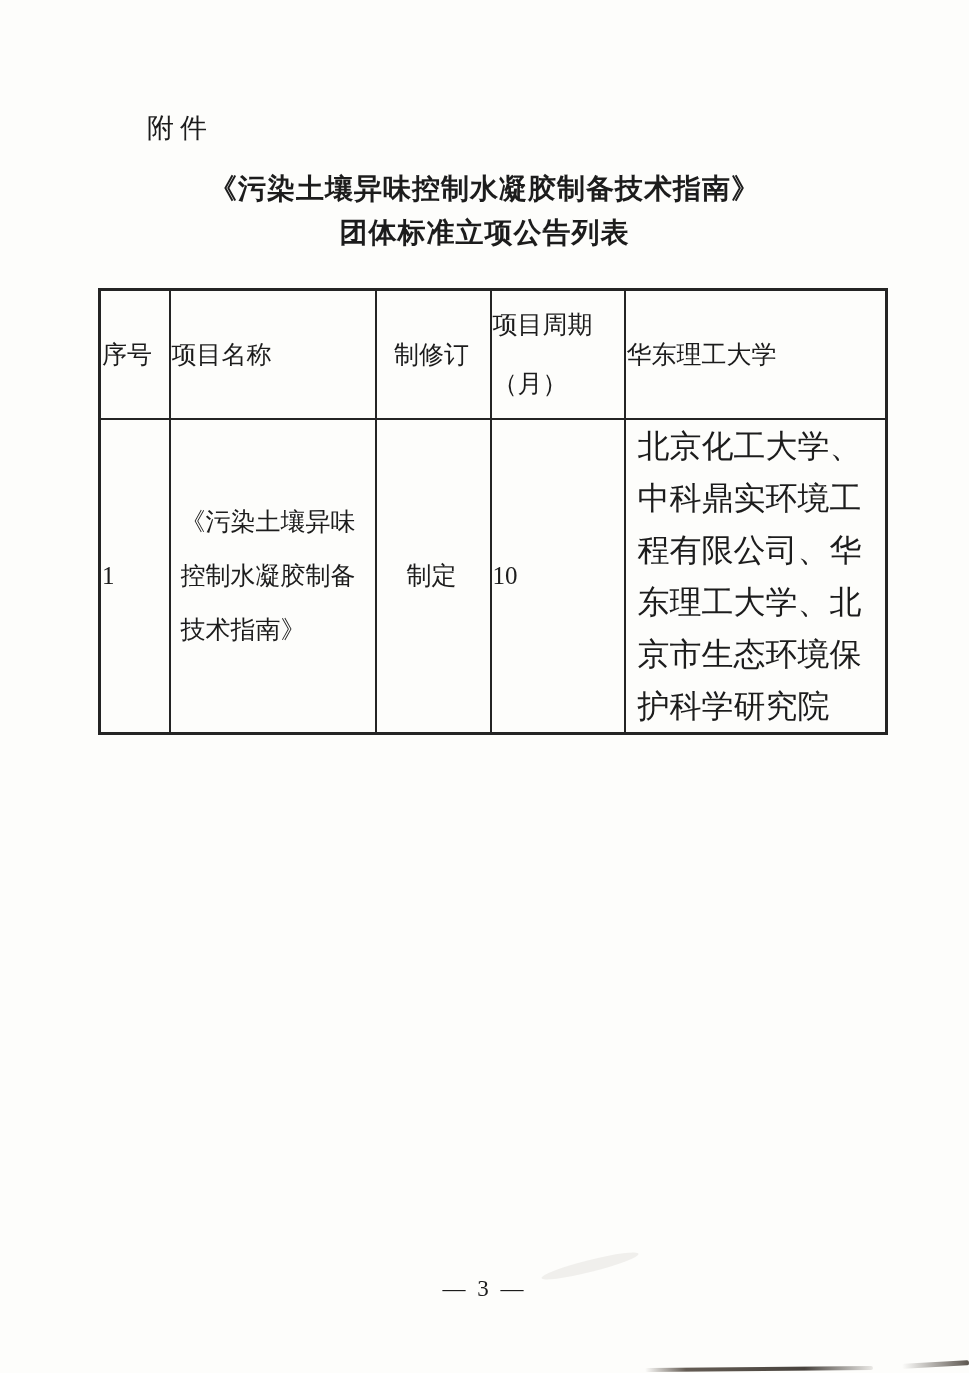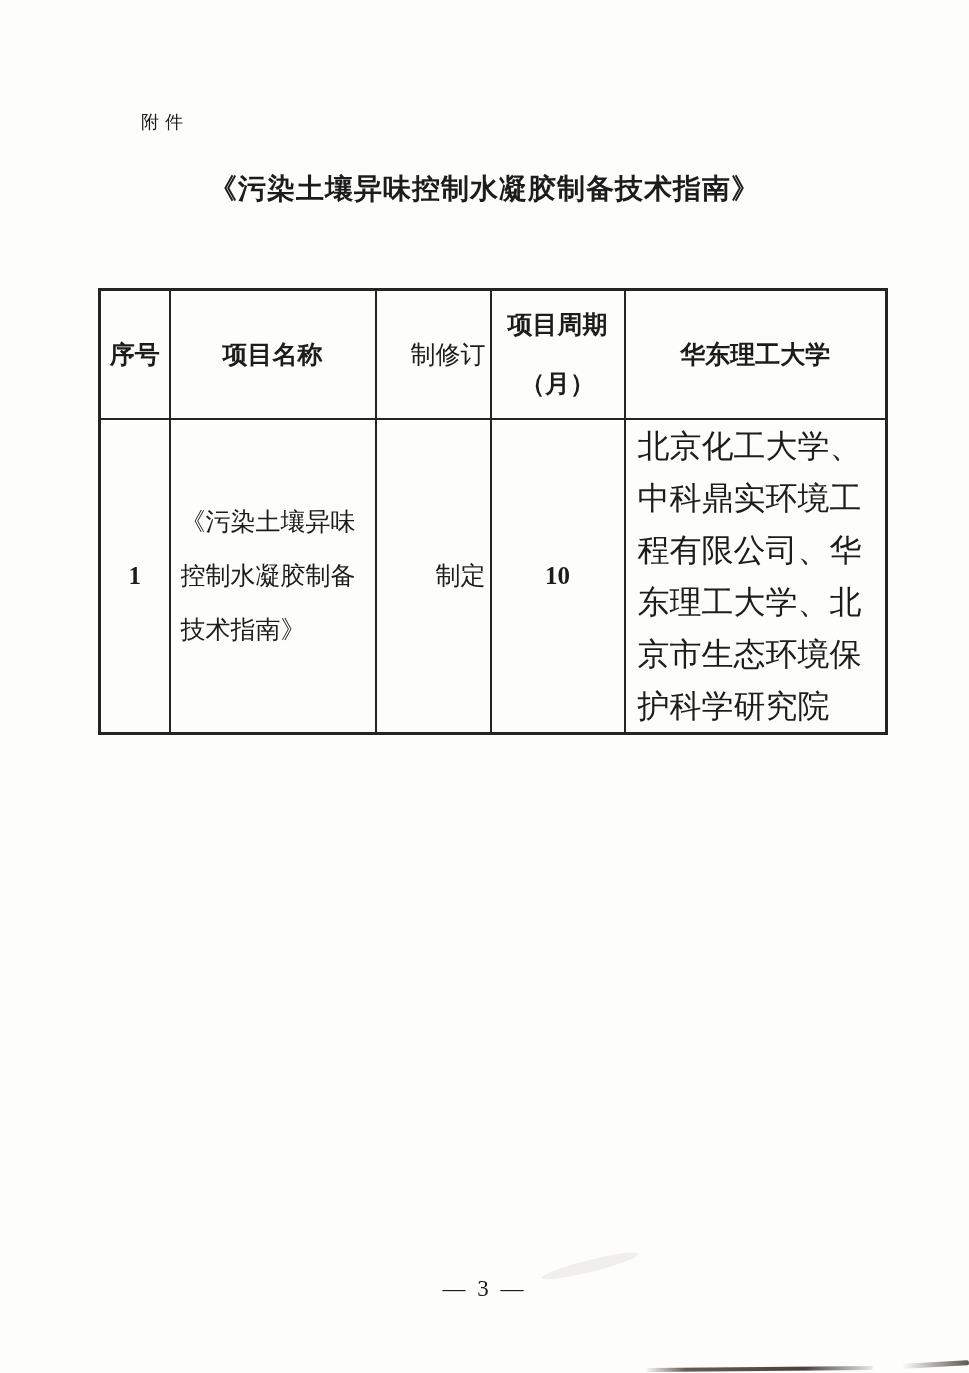--- a/index.html
+++ b/index.html
@@ -6,22 +6,22 @@
   .page{
     position:relative;
     width:969px;height:1373px;
     background:#fdfdfb;
     font-family:"Liberation Serif","DejaVu Serif",serif;
     color:#1c1c1c;
     overflow:hidden;
     margin:0 auto;
   }
   .attachment{
-    position:absolute;left:141px;top:110px;
-    font-size:18px;letter-spacing:6px;
+    position:absolute;left:147px;top:110px;
+    font-size:27px;letter-spacing:6px;
   }
   .title-wrap{
     position:absolute;top:167px;left:0;width:969px;
     text-align:center;font-weight:700;font-size:28px;
     line-height:44px;letter-spacing:1px;
   }
   table.standards-table{
     position:absolute;left:98px;top:288px;
     width:787px;height:402px;
     border-collapse:collapse;table-layout:fixed;
@@ -29,22 +29,22 @@
   }
   table.standards-table{border:3px solid #242424;}
   .standards-table th,.standards-table td{
     border:2px solid #242424;
     font-weight:400;
     vertical-align:middle;
     overflow:hidden;
   }
   .standards-table thead tr{height:129px;}
   .standards-table tbody tr{height:270px;}
-  th.center,td.center{text-align:center;font-weight:bold;}
-  th.leftpad,td.leftpad{text-align:right;padding-left:1px;padding-right:4px;}
+  th.center,td.center{text-align:left;}
+  th.leftpad,td.leftpad{text-align:center;padding-left:1px;padding-right:4px;}
   td.c-name{
     text-align:left;padding:0 4px 0 10px;
     font-size:25px;line-height:54px;
   }
   td.c-units{
     text-align:left;padding:0 4px 0 12px;
     font-size:32px;line-height:52px;
   }
   th.th-period span{display:block;line-height:59px;}
   .footer{
@@ -70,20 +70,21 @@
 </style>
 </head>
 <body>
 
 <div class="page">
 
   <div class="attachment">附件</div>
 
   <div class="title-wrap">
     <div class="title-line">《污染土壤异味控制水凝胶制备技术指南》</div>
+    <div class="title-line">团体标准立项公告列表</div>
   </div>
 
   <table class="standards-table">
     <colgroup>
       <col style="width:70px">
       <col style="width:206px">
       <col style="width:115px">
       <col style="width:134px">
       <col style="width:262px">
     </colgroup>

